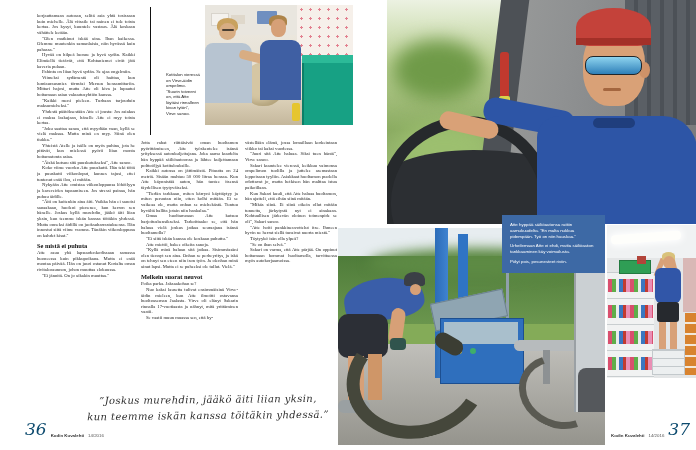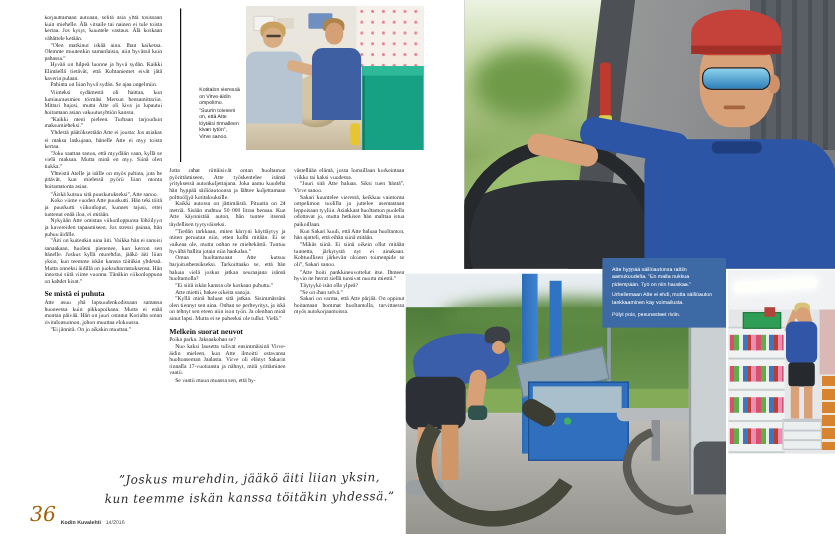--- a/index.html
+++ b/index.html
@@ -18,21 +18,21 @@
   .sidecaption{font-family:"Liberation Sans",sans-serif;font-size:4.3px;line-height:1.3;
                color:#222;text-align:left;}
   .vrule{width:1px;background:#111;}
 
   
   .pullquote{font-family:"DejaVu Serif",serif;font-style:italic;font-size:10px;line-height:1.55;
              letter-spacing:.4px;color:#2e2e2e;text-align:center;transform:rotate(-.6deg);}
 
   
   .footer{display:flex;align-items:flex-end;gap:4px;}
-  .pageno{font-family:"DejaVu Serif",serif;font-style:italic;font-size:17px;line-height:1;color:#a16207;text-align:right;}
+  .pageno{font-family:"DejaVu Serif",serif;font-style:italic;font-size:17px;line-height:1;color:#0c4a6e;text-align:right;}
   .footmag{font-family:"Liberation Sans",sans-serif;font-size:4.4px;color:#333;font-weight:bold;}
   .footissue{font-family:"Liberation Sans",sans-serif;font-size:4.4px;color:#555;font-weight:normal;}
 
   
   .capbox{background:#3d69a5;color:#fff;font-family:"Liberation Sans",sans-serif;
           font-size:4.4px;line-height:1.32;padding:7px 8px;box-sizing:border-box;z-index:6;}
   .capbox p{margin:0 0 4px 0;}
   .capbox p:last-child{margin-bottom:0;}
 
   
@@ -307,14 +307,19 @@
     <div class="s-hair"></div>
     <div class="s-head"></div>
     <div class="s-torso"></div>
     <div class="s-shorts"></div>
     <div class="s-leg1"></div>
     <div class="s-leg2"></div>
     <div class="s-stool"></div>
     <div class="s-orange"></div>
   </div>
 
+  <div class="abs footer" style="right:6px;top:421px;">
+    <span class="footmag">Kodin Kuvalehti</span>
+    <span class="footissue">14/2016</span>
+    <span class="pageno">37</span>
+  </div>
 
 </div>
 
 </body></html>

